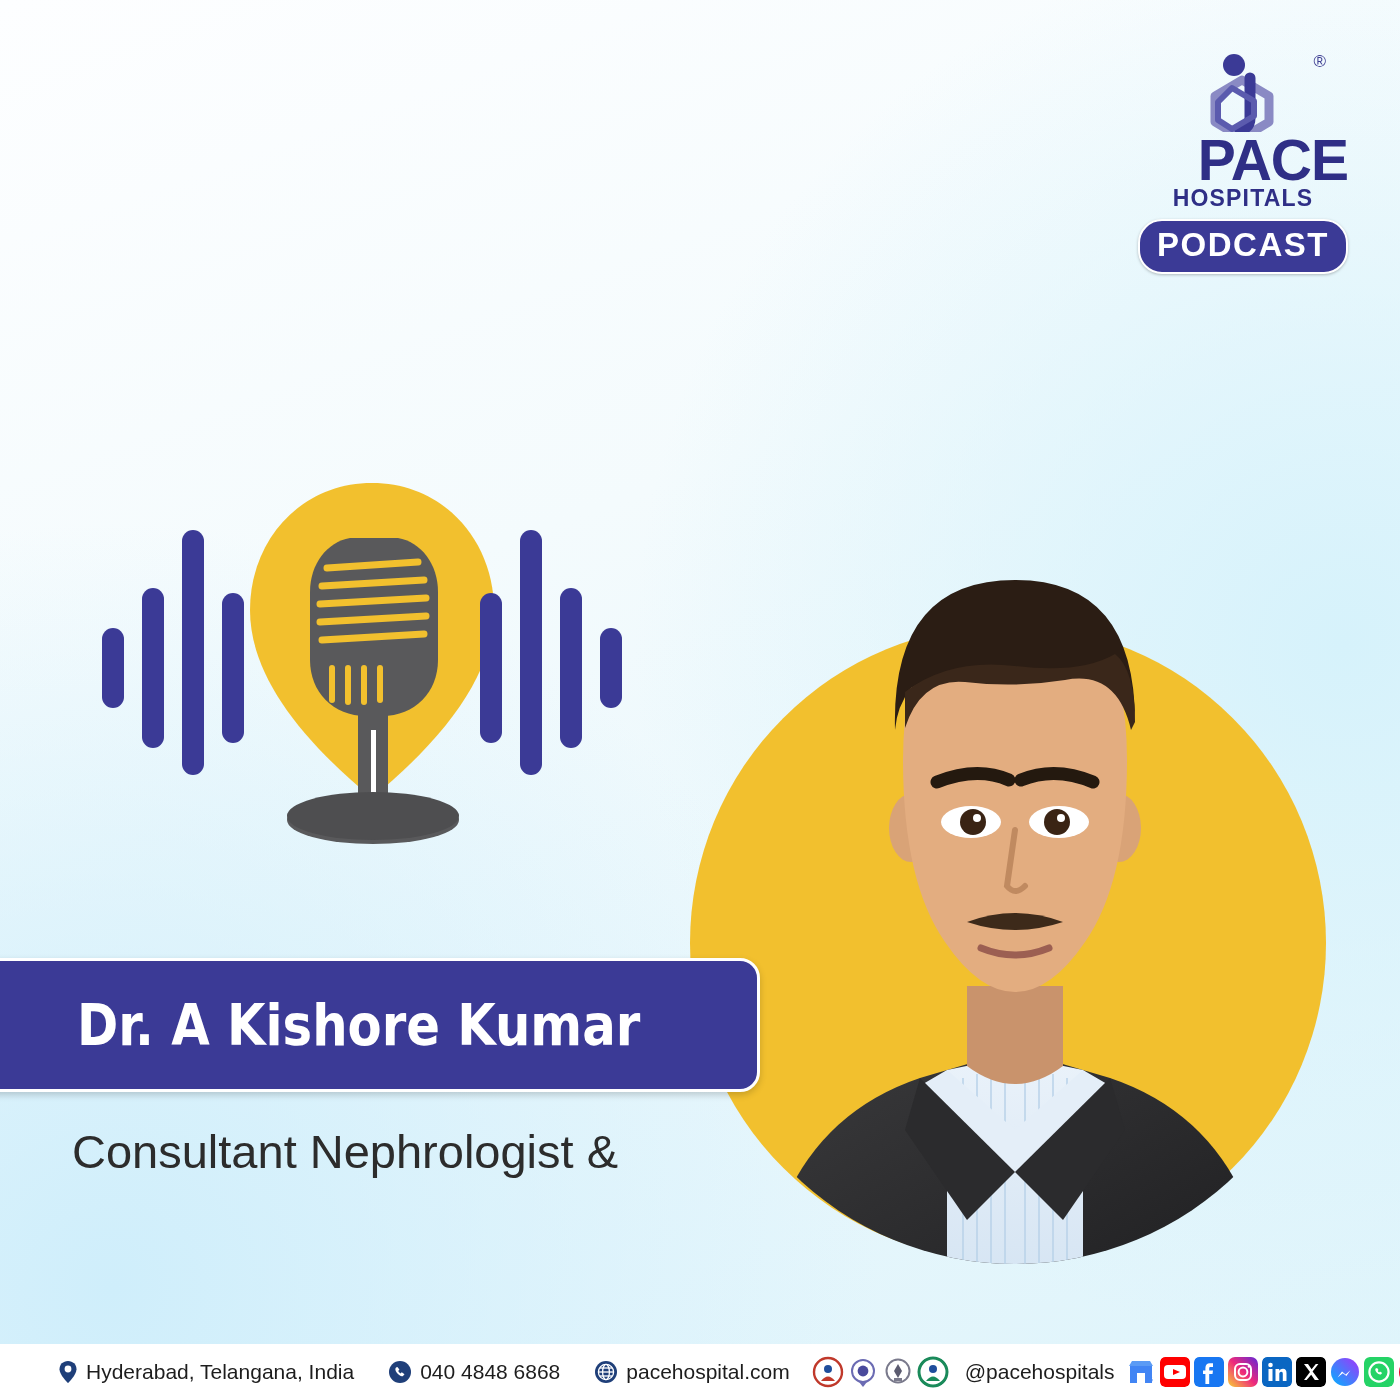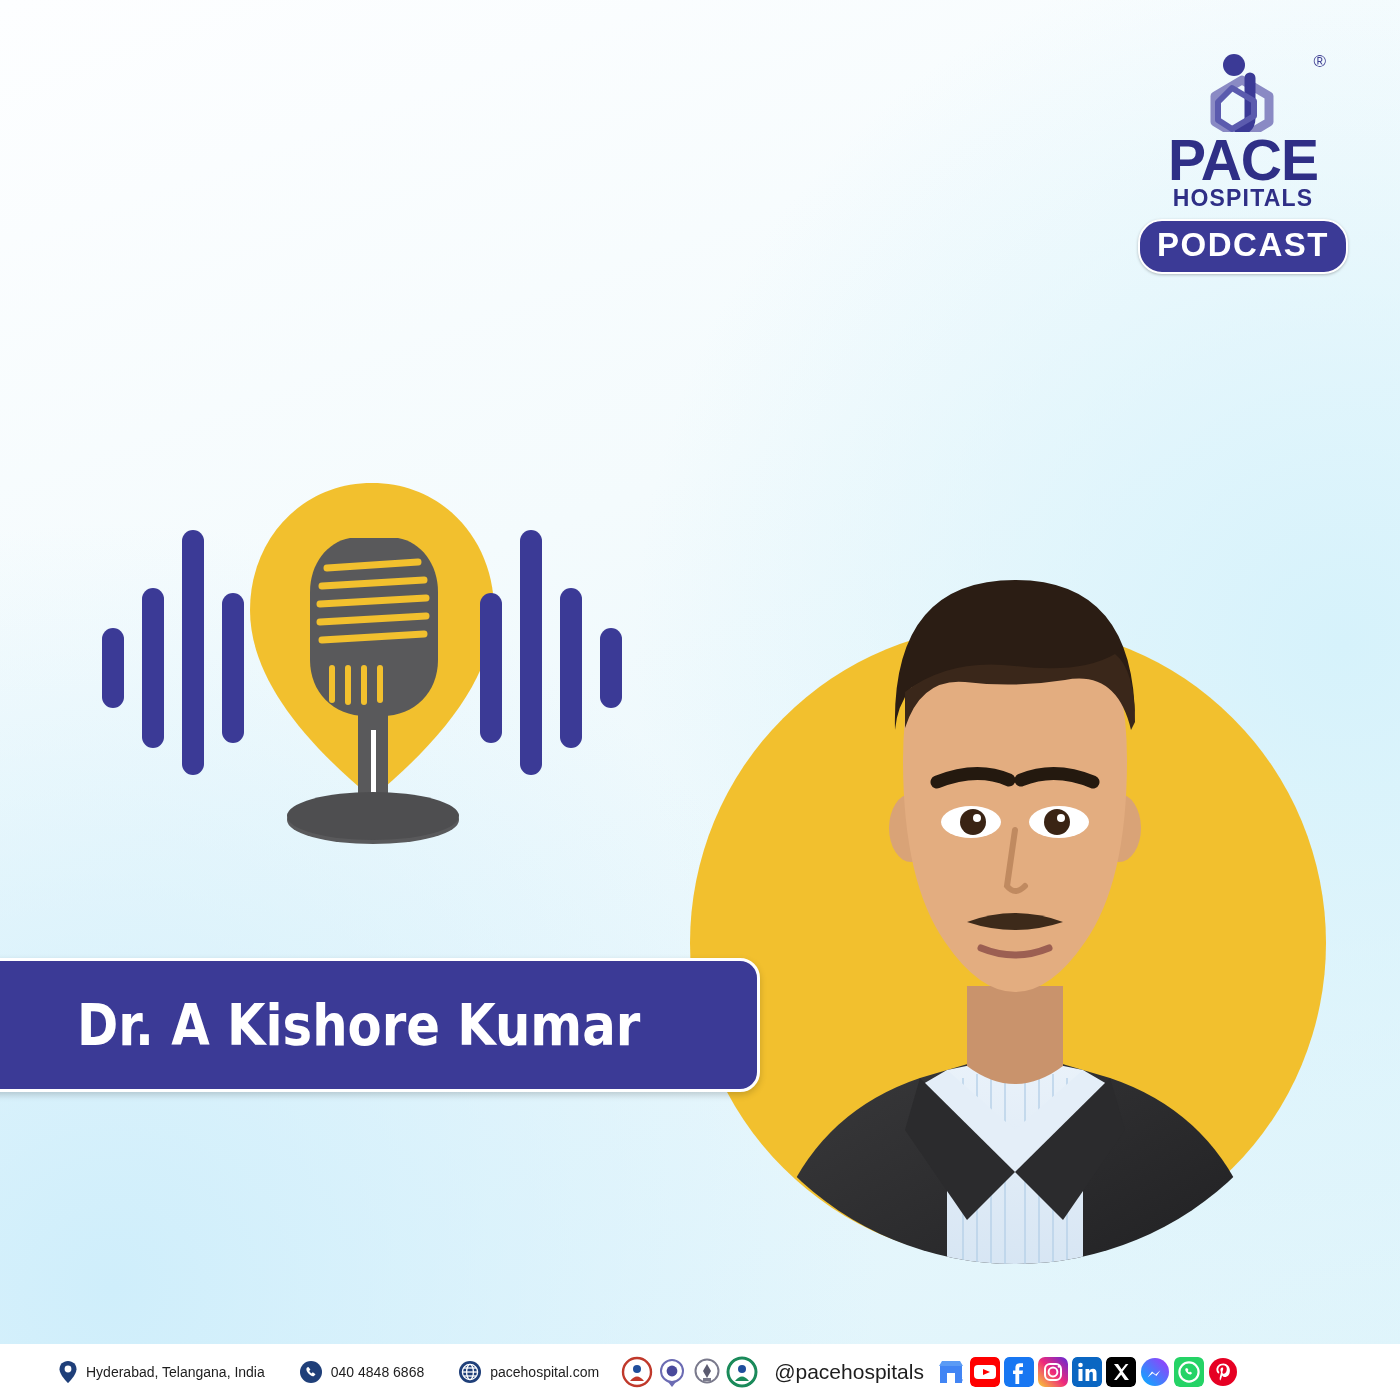--- a/index.html
+++ b/index.html
@@ -37,20 +37,21 @@
   #logo{position:absolute;right:52px;top:52px;width:210px;text-align:center;}
   #logo-mark{position:relative;height:80px;}
   #reg-mark{
     position:absolute;right:22px;top:0px;font-size:17px;color:#3f3f93;
     font-family:"Liberation Sans",sans-serif;
   }
   #logo-word{
     font-size:57px;font-weight:bold;color:#2f2f86;letter-spacing:-1px;
     line-height:0.92;margin-top:2px;
     font-family:"Liberation Sans",sans-serif;
+    text-align:right;
   }
   #logo-sub{
     font-size:23px;font-weight:bold;color:#2f2f86;letter-spacing:1.2px;
     line-height:1;margin-top:1px;
   }
   #podcast-badge{
     margin-top:9px;background:#3b3a96;color:#ffffff;border-radius:24px;
     font-size:33px;font-weight:bold;letter-spacing:1.5px;
     padding:5px 0 8px 0;border:2px solid #ffffff;
     box-shadow:0 1px 3px rgba(0,0,0,.25);
@@ -89,21 +90,21 @@
   #role{
     position:absolute;left:72px;top:1122px;width:700px;
     color:#2c2c2c;font-size:47px;line-height:1.28;font-weight:normal;
   }
 
   
   #footer{
     position:absolute;left:0;bottom:0;width:1400px;height:56px;
     background:#ffffff;display:flex;align-items:center;
   }
-  .f-item{display:flex;align-items:center;font-size:14px;color:#1d1d1d;white-space:nowrap;}
+  .f-item{display:flex;align-items:center;font-size:21px;color:#1d1d1d;white-space:nowrap;}
   .f-item .ic{margin-right:8px;display:flex;align-items:center;}
   #seals{display:flex;align-items:center;gap:3px;margin-left:22px;}
   .seal{width:32px;height:32px;border-radius:50%;display:block;}
   #handle{font-size:21px;color:#1d1d1d;margin-left:16px;white-space:nowrap;text-align:center;}
   #social{display:flex;align-items:center;gap:4px;margin-left:12px;}
   .sico{width:30px;height:30px;border-radius:5px;display:block;}
 </style>
 </head>
 <body>
 
@@ -234,20 +235,21 @@
 
         <path d="M266 518 Q300 532 334 518" stroke="#9c5f52" stroke-width="7" fill="none" stroke-linecap="round"></path>
       </g>
     </svg>
   </div>
 
   <div id="name-banner">
     <span id="name-text">Dr. A Kishore Kumar</span>
   </div>
   <div id="role">
+    <div>Consultant Nephrologist &amp;</div>
   </div>
 
   <div id="footer">
 
     <div class="f-item" style="margin-left:58px;">
       <span class="ic">
         <svg width="20" height="24" viewBox="0 0 20 24">
           <path d="M10 1 C5 1 1.5 4.6 1.5 9.2 C1.5 15 10 23 10 23 C10 23 18.5 15 18.5 9.2 C18.5 4.6 15 1 10 1 Z" fill="#1f3f79"></path>
           <circle cx="10" cy="9" r="3.4" fill="#ffffff"></circle>
         </svg>

